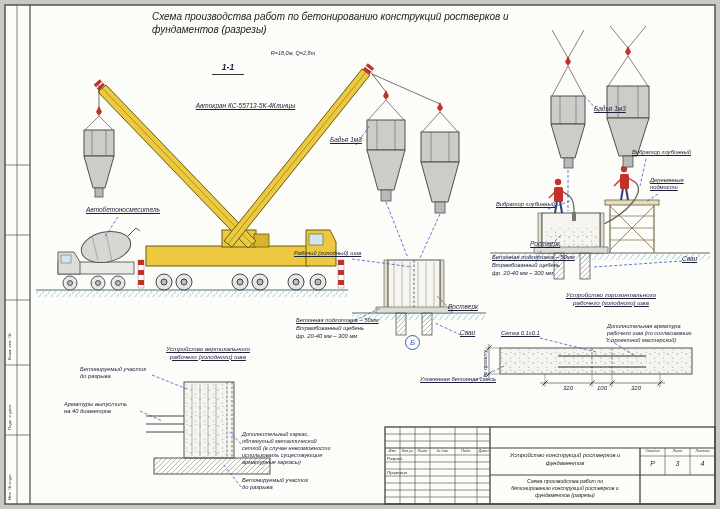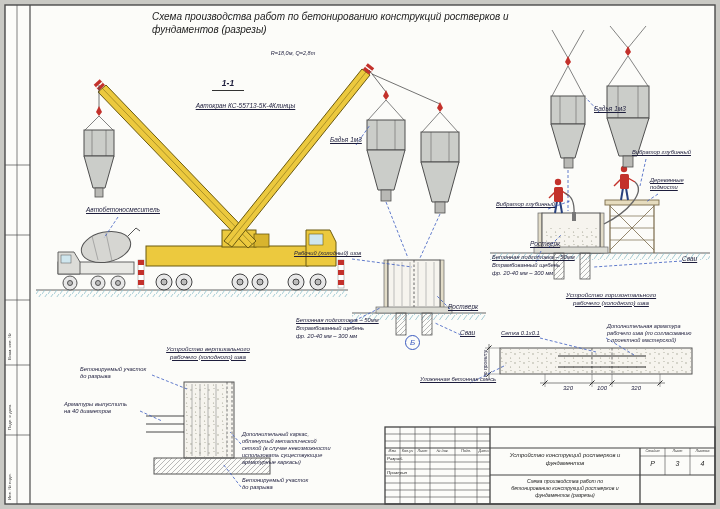--- a/index.html
+++ b/index.html
@@ -339,21 +339,21 @@
     <line x1="490" y1="475" x2="715" y2="475" stroke-width="1"></line>
     <line x1="640" y1="456" x2="715" y2="456" stroke-width="0.6"></line>
     <line x1="665" y1="448" x2="665" y2="475" stroke-width="0.6"></line>
         <line x1="690" y1="448" x2="690" y2="475" stroke-width="0.6"></line>
   </g>
 </svg>
 
 <div class="lbl pagetitle" style="left:152px;top:11px;width:440px">Схема производства работ по бетонированию конструкций ростверков и
 фундаментов (разрезы)</div>
 <div class="lbl ctr" style="left:238px;top:50px;width:110px;font-size:5.5px">R=18,0м, Q=2,8т</div>
-<div class="lbl secmark" style="left:212px;top:78px;width:32px">1-1</div>
+<div class="lbl secmark" style="left:212px;top:62px;width:32px">1-1</div>
 
 <div class="lbl ctr shelf" style="left:178px;top:102px;width:135px">Автокран КС-55713-5К-4Клинцы</div>
 <div class="lbl shelf" style="left:86px;top:206px;width:90px">Автобетоносмеситель</div>
 <div class="lbl shelf" style="left:330px;top:136px;width:48px">Бадья 1м3</div>
 <div class="lbl shelf s58" style="left:294px;top:250px;width:78px">Рабочий (холодный) шов</div>
 <div class="lbl shelf s58" style="left:296px;top:317px;width:84px">Бетонная подготовка – 50мм</div>
 <div class="lbl s58" style="left:296px;top:325px;width:84px">Втрамбованный щебень</div>
 <div class="lbl s58" style="left:296px;top:333px;width:84px">фр. 20-40 мм – 300 мм</div>
 <div class="lbl shelf" style="left:448px;top:303px;width:40px">Ростверк</div>
 <div class="lbl shelf" style="left:460px;top:329px;width:30px">Сваи</div>

